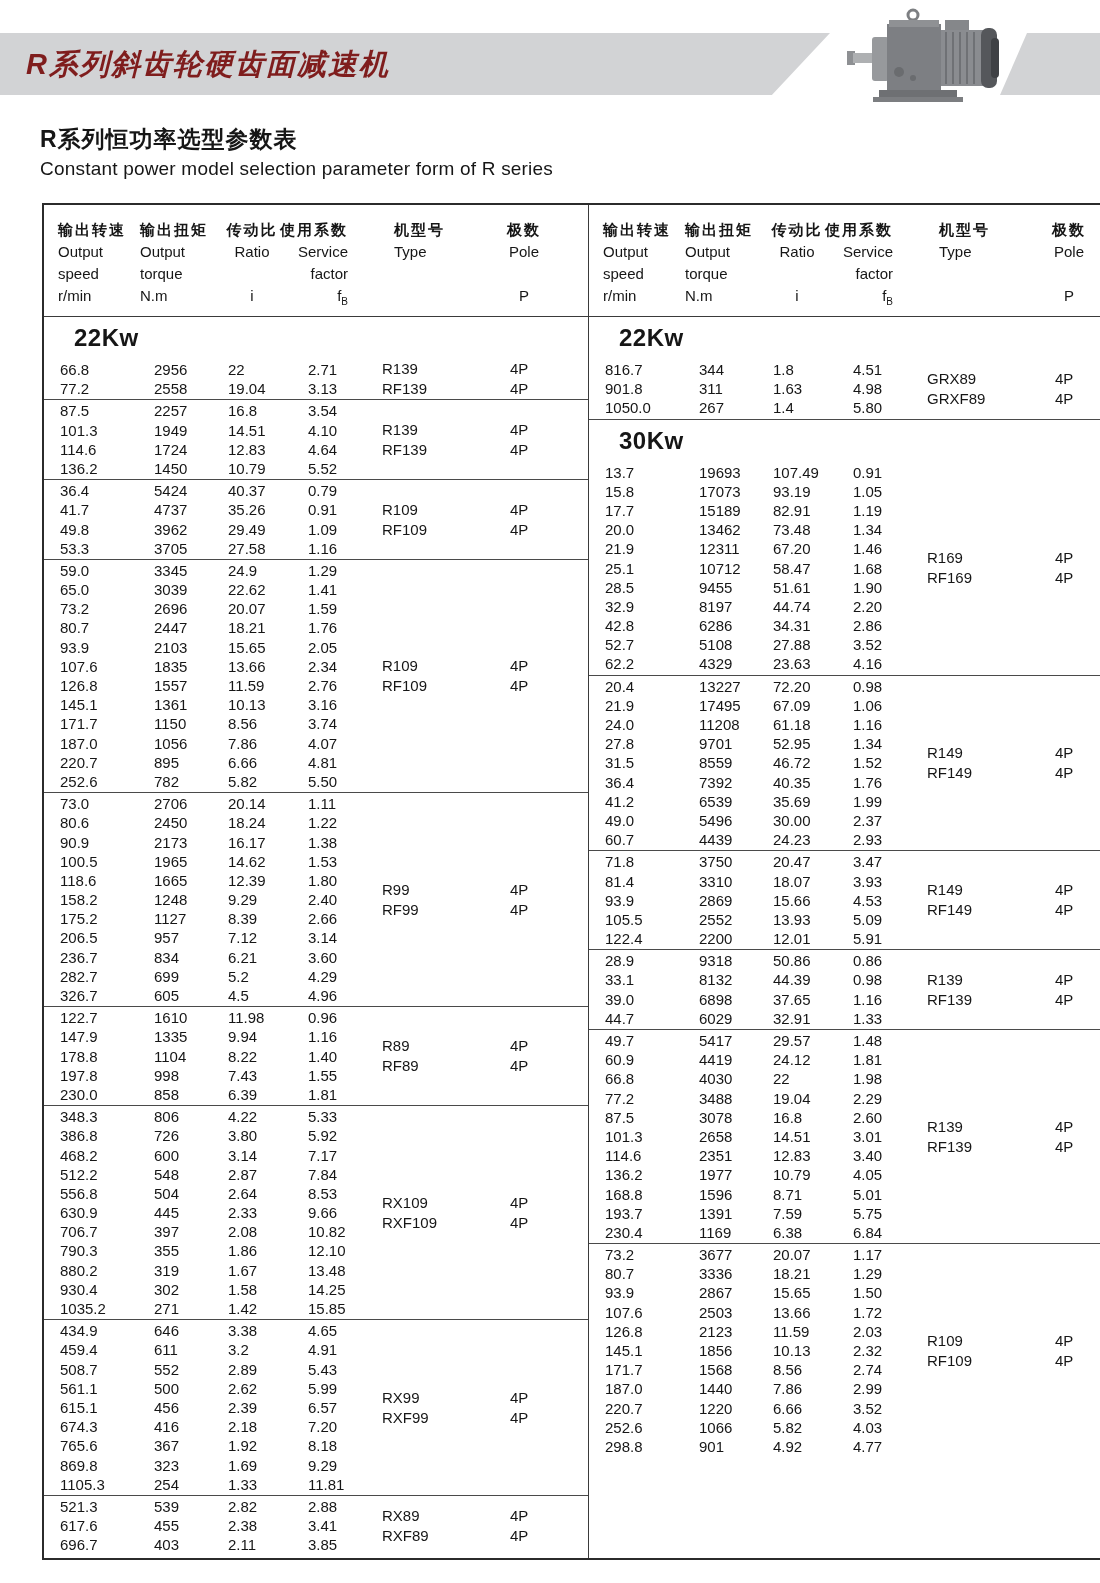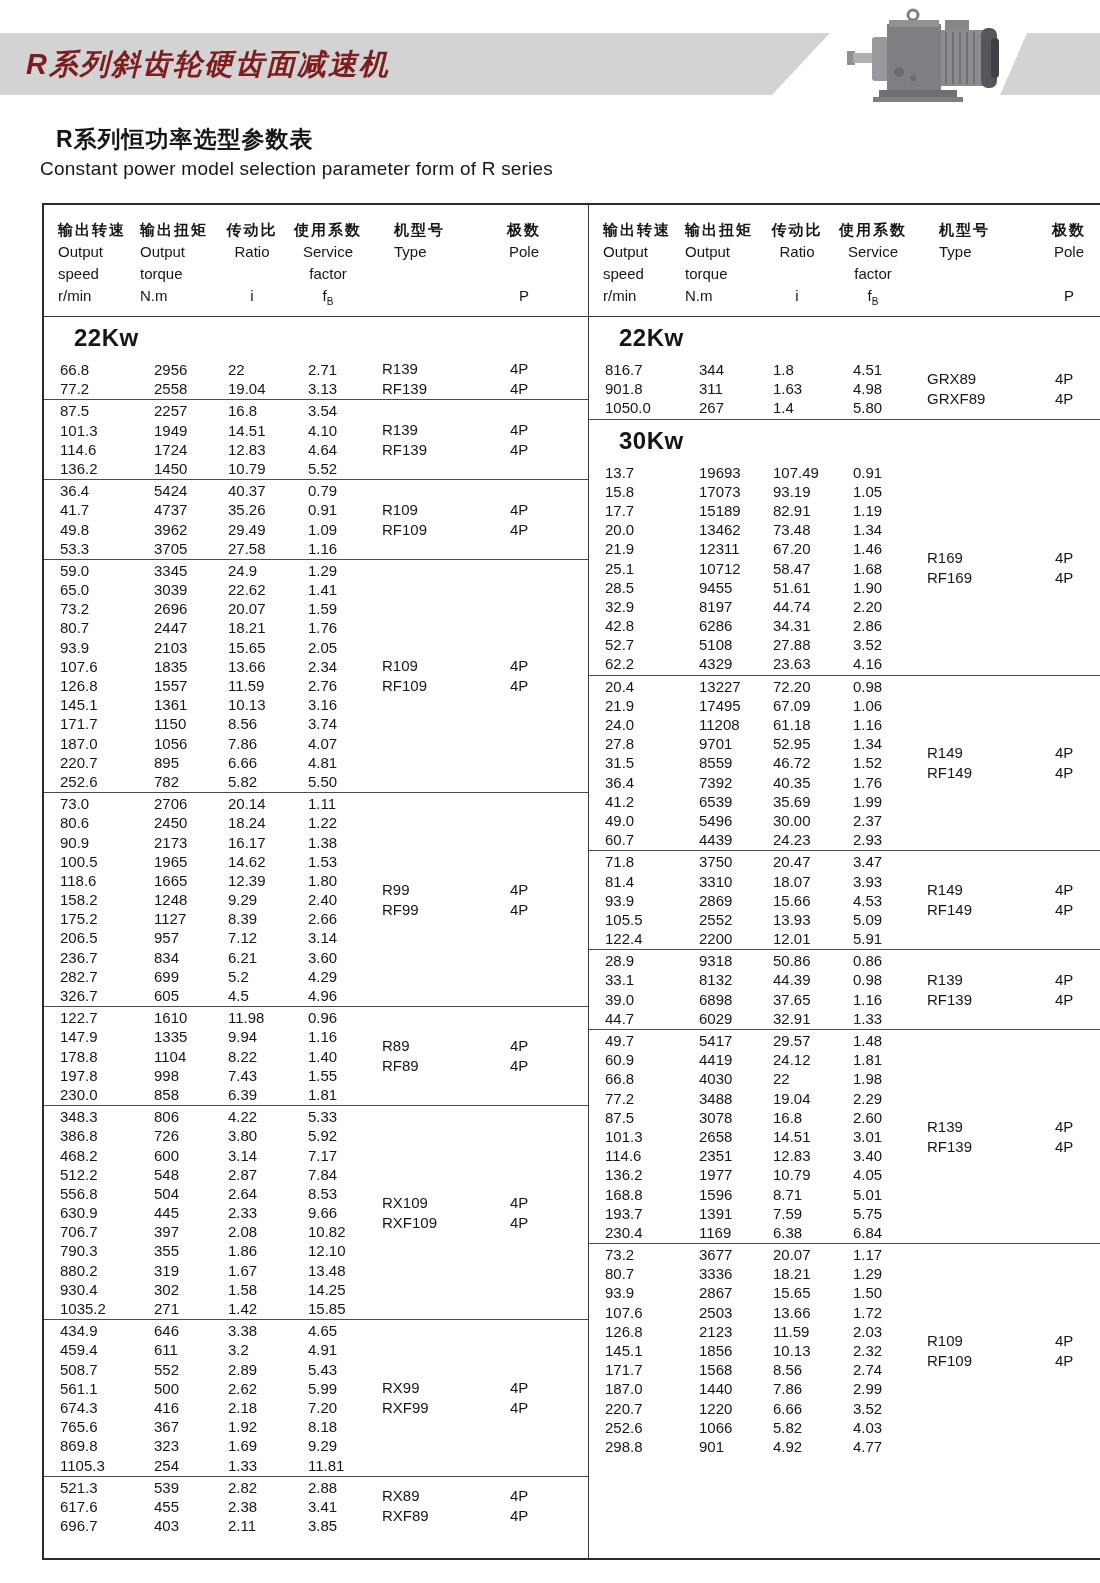--- a/index.html
+++ b/index.html
@@ -10,35 +10,35 @@
   }
   
   .band{position:absolute;left:0;top:33px;width:830px;height:62px;background:#d2d3d5;
         clip-path:polygon(0 0,100% 0,93% 100%,0 100%);}
   .band-title{line-height:62px;padding-left:26px;font-size:29px;font-weight:bold;
         font-style:italic;letter-spacing:2px;color:#7f1d1d;}
   .band-right{position:absolute;left:1000px;top:33px;width:100px;height:62px;background:#d2d3d5;
         clip-path:polygon(27% 0,100% 0,100% 100%,0 100%);}
   .motor{position:absolute;left:845px;top:4px;width:170px;height:106px;}
   
-  .title-cn{position:absolute;left:40px;top:124px;font-size:23px;font-weight:bold;letter-spacing:1px;margin-left:16px;}
+  .title-cn{position:absolute;left:40px;top:124px;font-size:23px;font-weight:bold;letter-spacing:1px;}
   .title-en{position:absolute;left:40px;top:158px;font-size:19px;letter-spacing:0.2px;}
   
   .ptable{position:absolute;left:42px;top:203px;width:1092px;height:1357px;
         border:2px solid #2b2b2b;box-sizing:border-box;display:flex;}
   .half{width:50%;height:100%;position:relative;box-sizing:border-box;}
   .half.right{border-left:1px solid #3a3a3a;}
   .thead{position:relative;height:112px;border-bottom:1px solid #3a3a3a;box-sizing:border-box;}
   .hcell{position:absolute;top:14px;line-height:22px;font-size:15px;white-space:nowrap;}
   .hcell .hcn{font-weight:bold;letter-spacing:2px;}
   .hcell sub{font-size:10px;}
   .h0{left:14px;}
   .h1{left:96px;}
   .h2{left:170px;width:76px;text-align:center;}
-  .h3{left:244px;width:80px;text-align:center;}
+  .h3{left:224px;width:80px;text-align:right;}
   .h4{left:350px;}
   .h5{left:448px;width:64px;text-align:center;}
   .tbody{position:relative;}
   .section-label{height:42px;box-sizing:border-box;padding:7px 0 0 30px;
         font-size:24px;font-weight:bold;letter-spacing:0.5px;}
   .tgroup{position:relative;border-bottom:1px solid #4a4a4a;padding:1px 0;}
   .tgroup:last-child{border-bottom:none;}
   .trow{position:relative;height:19.2px;line-height:19.2px;font-size:15px;}
   .trow span{position:absolute;white-space:nowrap;}
   .c0{left:16px;}
@@ -508,20 +508,26 @@
             <span class="c2">2.89</span>
             <span class="c3">5.43</span>
           </div>
           <div class="trow">
             <span class="c0">561.1</span>
             <span class="c1">500</span>
             <span class="c2">2.62</span>
             <span class="c3">5.99</span>
           </div>
           <div class="trow">
+            <span class="c0">615.1</span>
+            <span class="c1">456</span>
+            <span class="c2">2.39</span>
+            <span class="c3">6.57</span>
+          </div>
+          <div class="trow">
             <span class="c0">674.3</span>
             <span class="c1">416</span>
             <span class="c2">2.18</span>
             <span class="c3">7.20</span>
           </div>
           <div class="trow">
             <span class="c0">765.6</span>
             <span class="c1">367</span>
             <span class="c2">1.92</span>
             <span class="c3">8.18</span>

